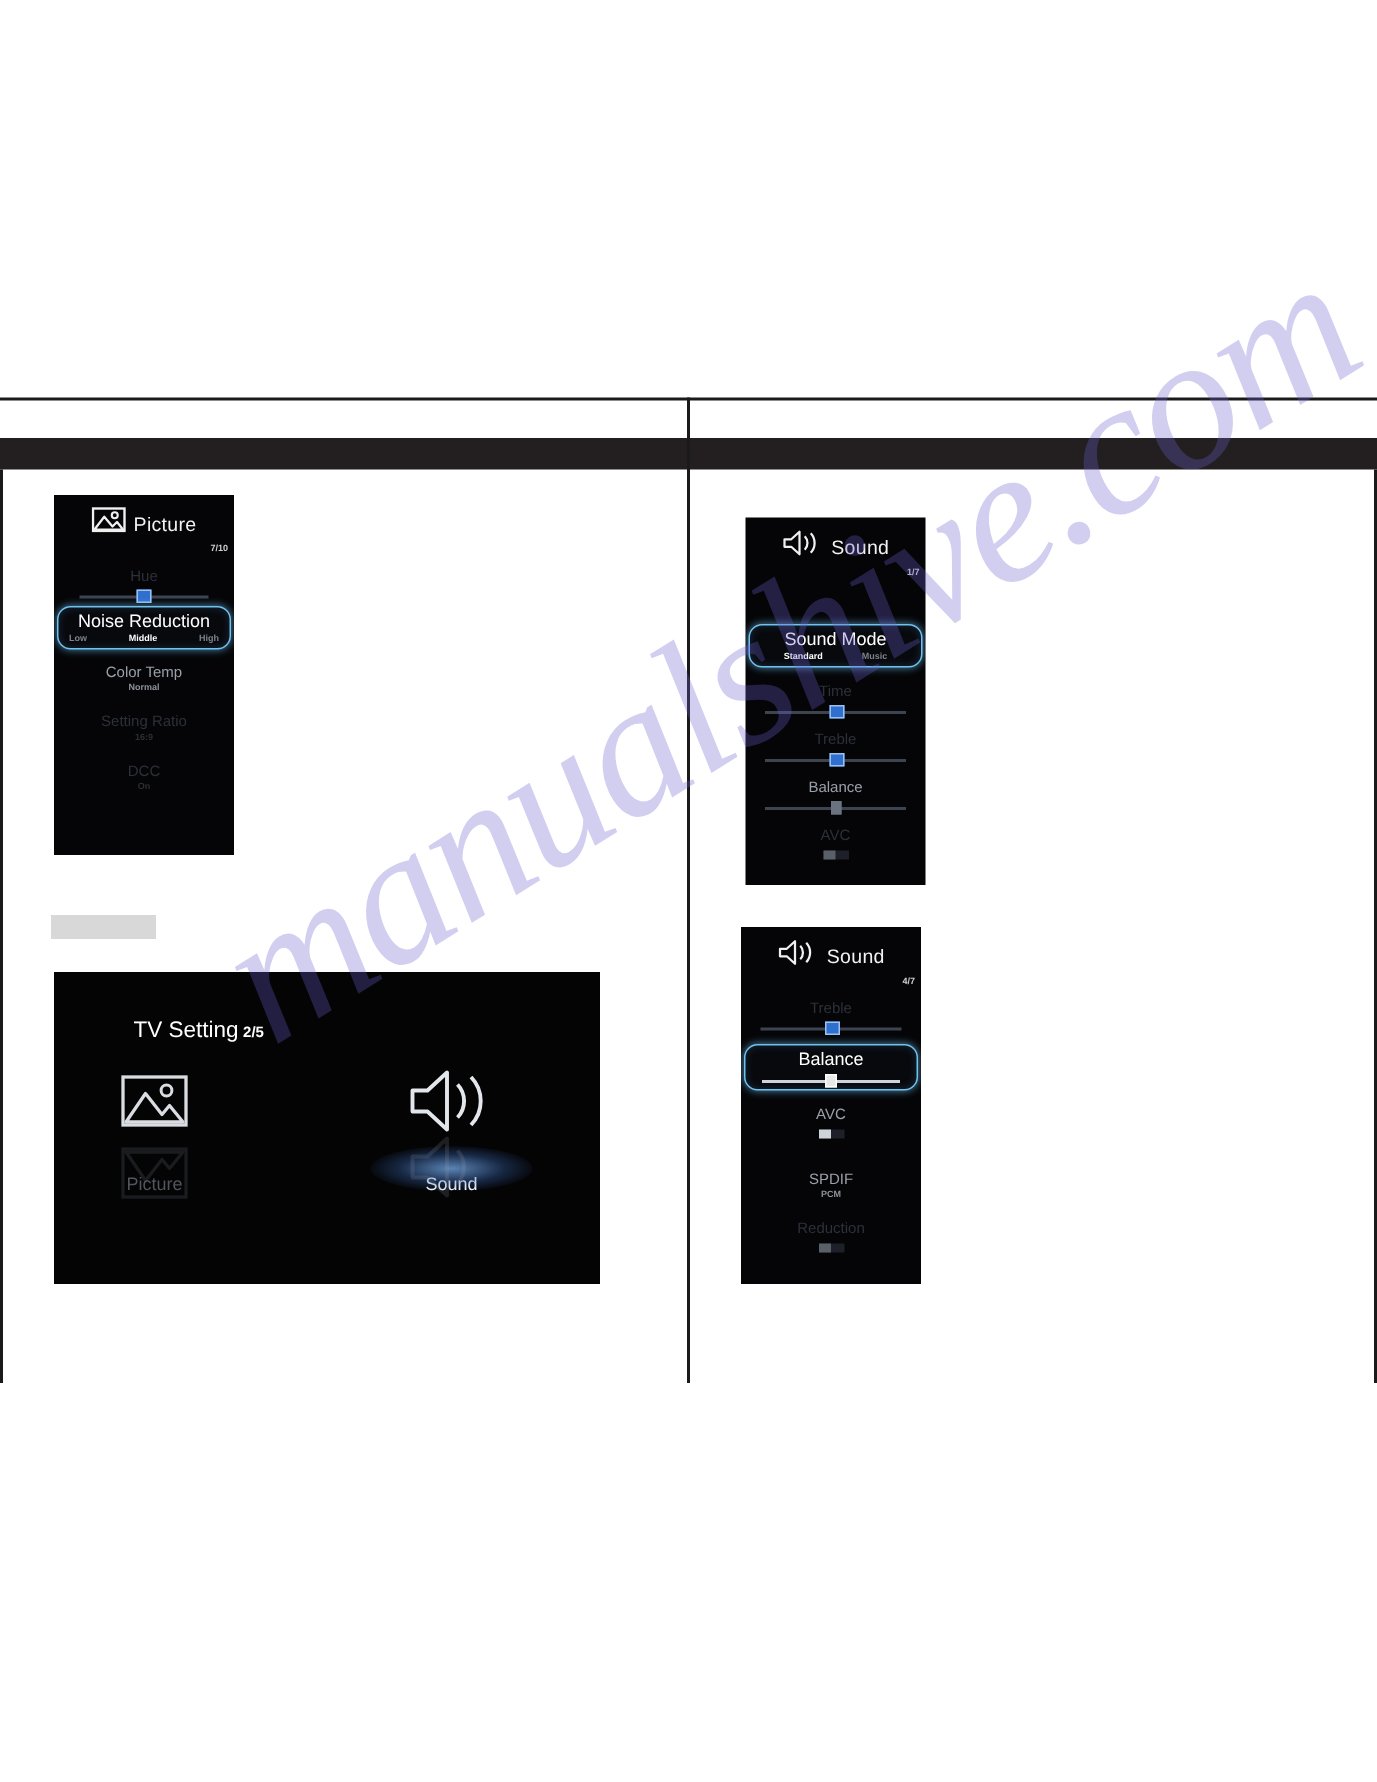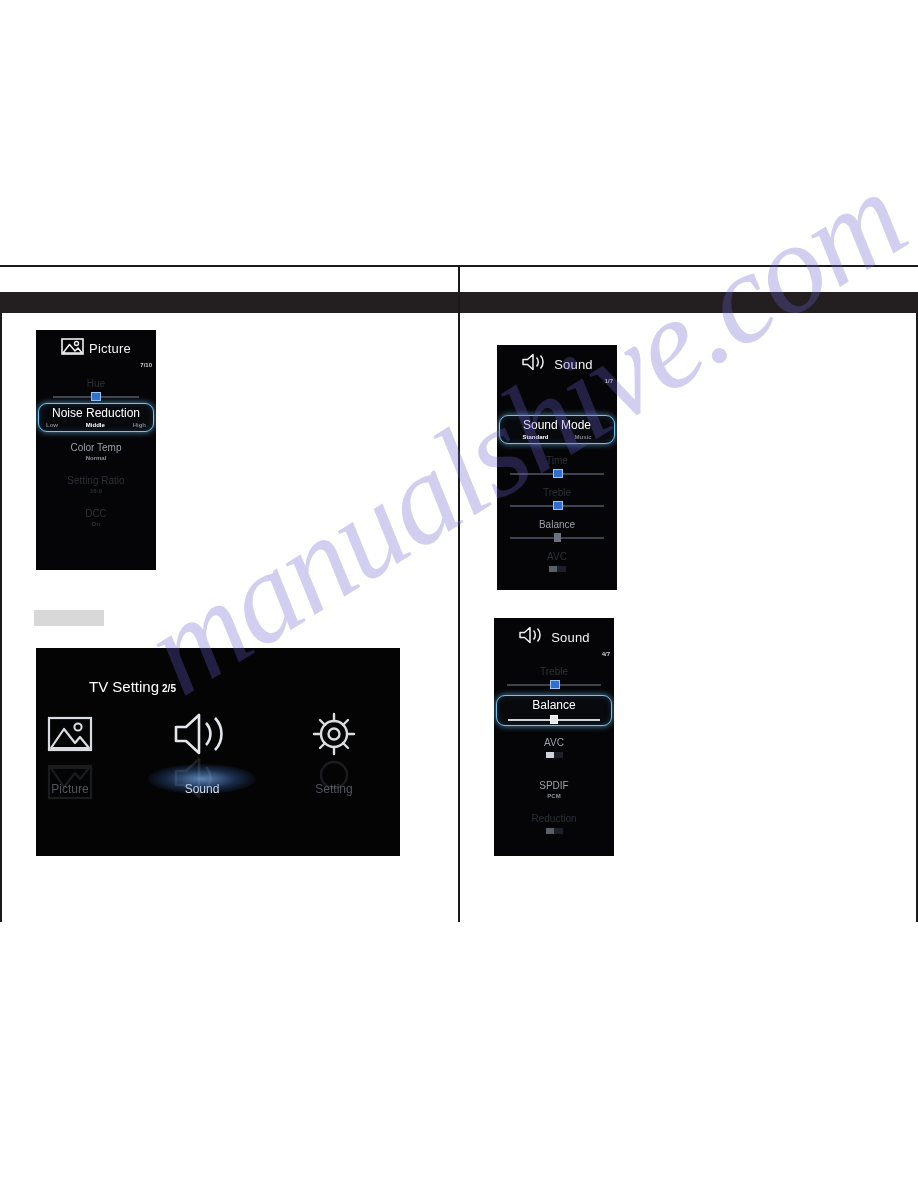--- a/index.html
+++ b/index.html
@@ -475,37 +475,19 @@
         <svg width="60" height="44" viewBox="0 0 60 44">
           <path d="M4 15 L14 15 L27 3 L27 41 L14 29 L4 29 Z" fill="none" stroke="#9aa3b0" stroke-width="2.6" stroke-linejoin="round"></path>
           <path d="M34 11 A16 16 0 0 1 34 33" fill="none" stroke="#9aa3b0" stroke-width="2.6"></path>
         </svg>
       </div>
       <div class="cap">Sound</div>
     </div>
 
 
 
-    <div class="tvset-item">
-      <div class="glyph">
-        <svg width="50" height="50" viewBox="0 0 50 50">
-          <g fill="none" stroke="#d9dde2" stroke-width="2.4">
-            <circle cx="25" cy="25" r="13"></circle>
-            <circle cx="25" cy="25" r="5.5"></circle>
-            <path d="M25 5 L25 12 M25 38 L25 45 M5 25 L12 25 M38 25 L45 25
-                     M11 11 L16 16 M34 34 L39 39 M39 11 L34 16 M16 34 L11 39" stroke-linecap="round"></path>
-          </g>
-        </svg>
-      </div>
-      <div class="reflect">
-        <svg width="50" height="50" viewBox="0 0 50 50">
-          <circle cx="25" cy="25" r="13" fill="none" stroke="#8892a0" stroke-width="2.4"></circle>
-        </svg>
-      </div>
-      <div class="cap">Setting</div>
-    </div>
 
   </div>
 </div>
 
 <div class="watermark">
   <div class="watermark-text">manualshive.com</div>
 </div>
 
 </body></html>

